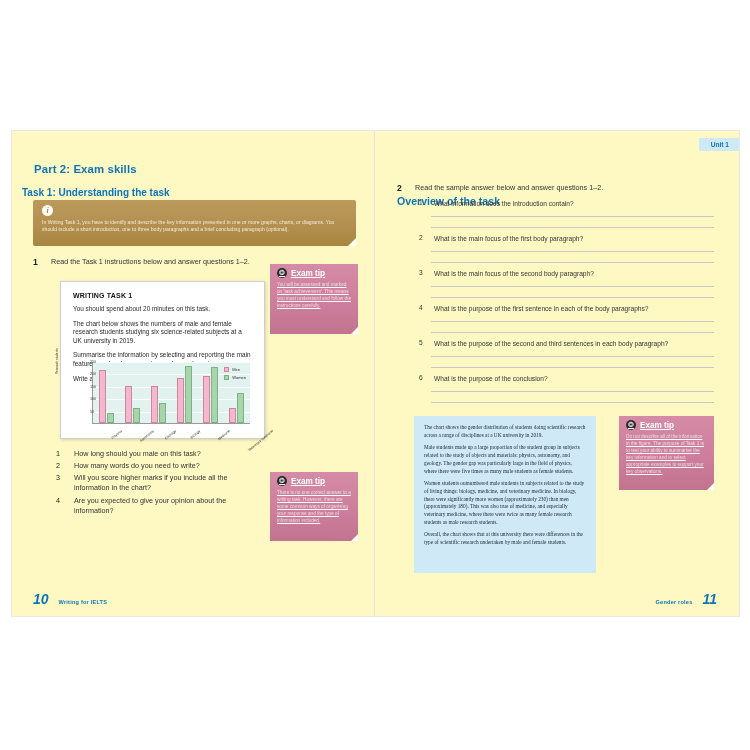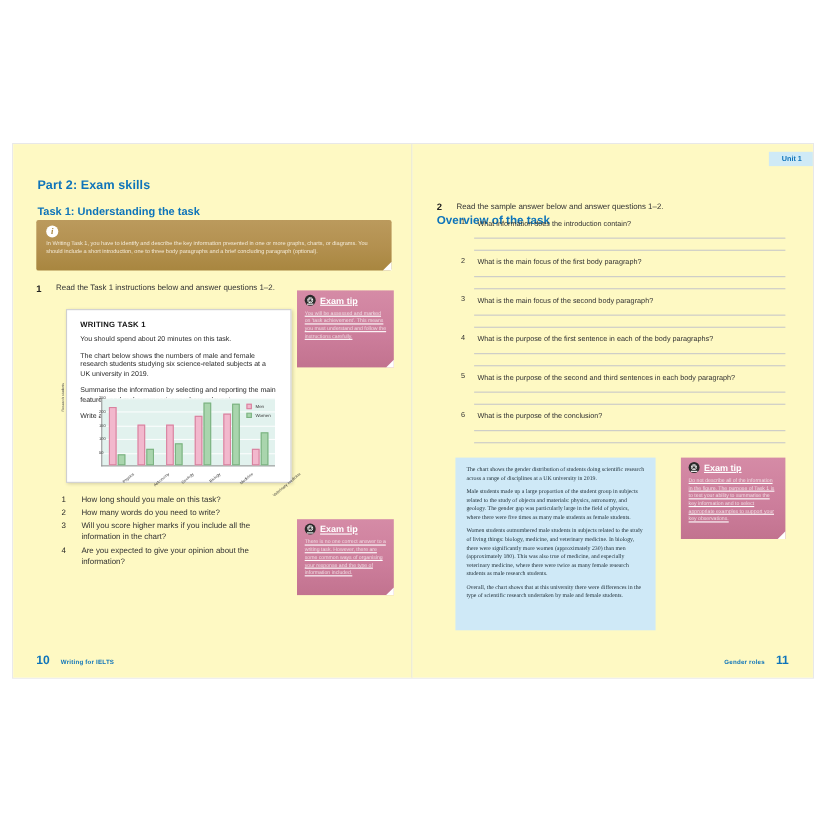--- a/index.html
+++ b/index.html
@@ -34,21 +34,21 @@
 
   
   .h-part {
     position: absolute;
     left: 22px; top: 32px;
     font-size: 11.4px; font-weight: bold; color: #0e74ba;
     letter-spacing: .1px;
   }
   .h-task {
     position: absolute;
-    left: 22px; top: 56px;
+    left: 10px; top: 56px;
     font-size: 10px; font-weight: bold; color: #0e74ba;
   }
   .h-overview {
     position: absolute;
     left: 22px; top: 32px;
     font-size: 10.6px; font-weight: bold; color: #0e74ba; margin-top: 32px;
   }
 
   
   .exam-info {
@@ -204,21 +204,21 @@
   
   .unit-tab {
     position:absolute; right: 0px; top: 7px;
     background:#cfeaf6; color:#0e74ba;
     font-size: 6.6px; font-weight:bold;
     padding: 3px 10px 3px 12px;
   }
 
   
   .foot { position:absolute; bottom: 9px; display:flex; align-items:baseline; gap:10px; }
-  .foot-num { font-size: 11px; font-weight: bold; color:#0e74ba; }
+  .foot-num { font-size: 14px; font-weight: bold; color:#0e74ba;font-style:italic; }
   .foot-txt { font-size: 5.6px; font-weight:bold; color:#0e74ba; letter-spacing:.2px;}
 </style>
 </head>
 <body>
 
 <div class="stage">
   <div class="spread">
 
     <div class="page page-left">
 

